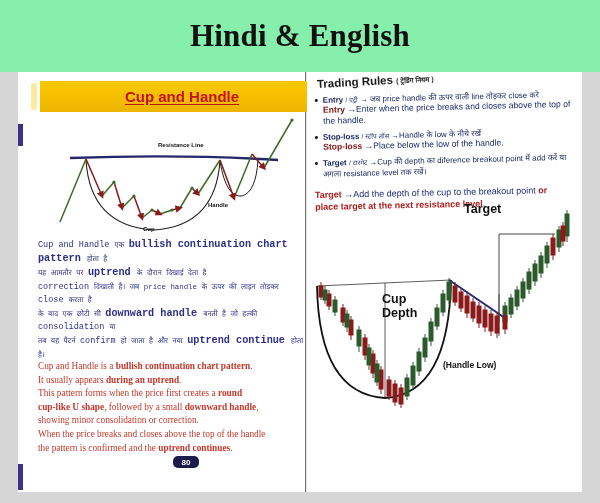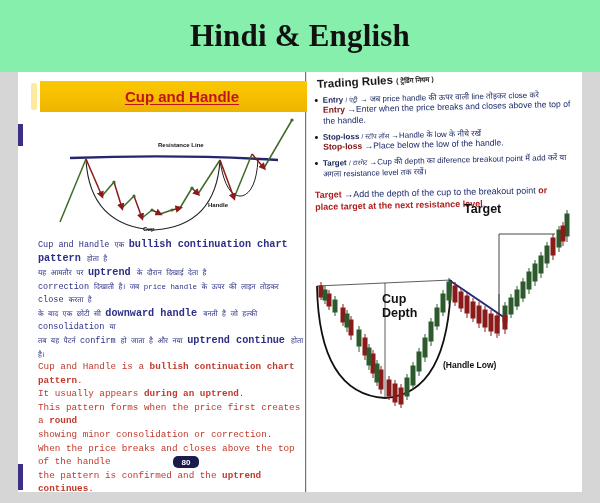--- a/index.html
+++ b/index.html
@@ -75,21 +75,21 @@
     position: absolute; left: 20px; top: 166px; width: 268px;
     color: #2b2f86; font-size: 8.5px; line-height: 13.2px;
     font-family: Liberation Mono, monospace;
   }
   .hindi-block b { font-size: 10.2px; font-weight: bold; }
   .hindi-block .hi { font-size: 7.4px; }
 
   .eng-block {
     position: absolute; left: 20px; top: 288px; width: 272px;
     color: #c0392b; font-size: 9.3px; line-height: 13.6px;
-    font-family: Liberation Mono, monospace;
+    font-family: Liberation Serif, serif;
   }
   .eng-block b { font-weight: bold; }
 
   
   .rules { position: absolute; left: 8px; top: 6px; width: 262px; }
   .rules-title {
     font-size: 11.5px; font-weight: bold; color: #1a1a1a;
     transform: rotate(-3.2deg); transform-origin: left center;
     margin-left: 2px;
   }
@@ -226,20 +226,23 @@
 
       <div class="eng-block">
         <div>
           <span>Cup and Handle is a </span><b>bullish continuation chart pattern</b><span>.</span>
         </div>
         <div>
           <span>It usually appears </span><b>during an uptrend</b><span>.</span>
         </div>
         <div>
           <span>This pattern forms when the price first creates a </span><b>round</b>
+        </div>
+        <div>
+          <b>cup-like U shape</b><span>, followed by a small </span><b>downward handle</b><span>,</span>
         </div>
         <div>showing minor consolidation or correction.</div>
         <div>When the price breaks and closes above the top of the handle</div>
         <div>
           <span>the pattern is confirmed and the </span><b>uptrend continues</b><span>.</span>
         </div>
       </div>
 
       <div class="pagenum pagenum-left">80</div>
     </div>

